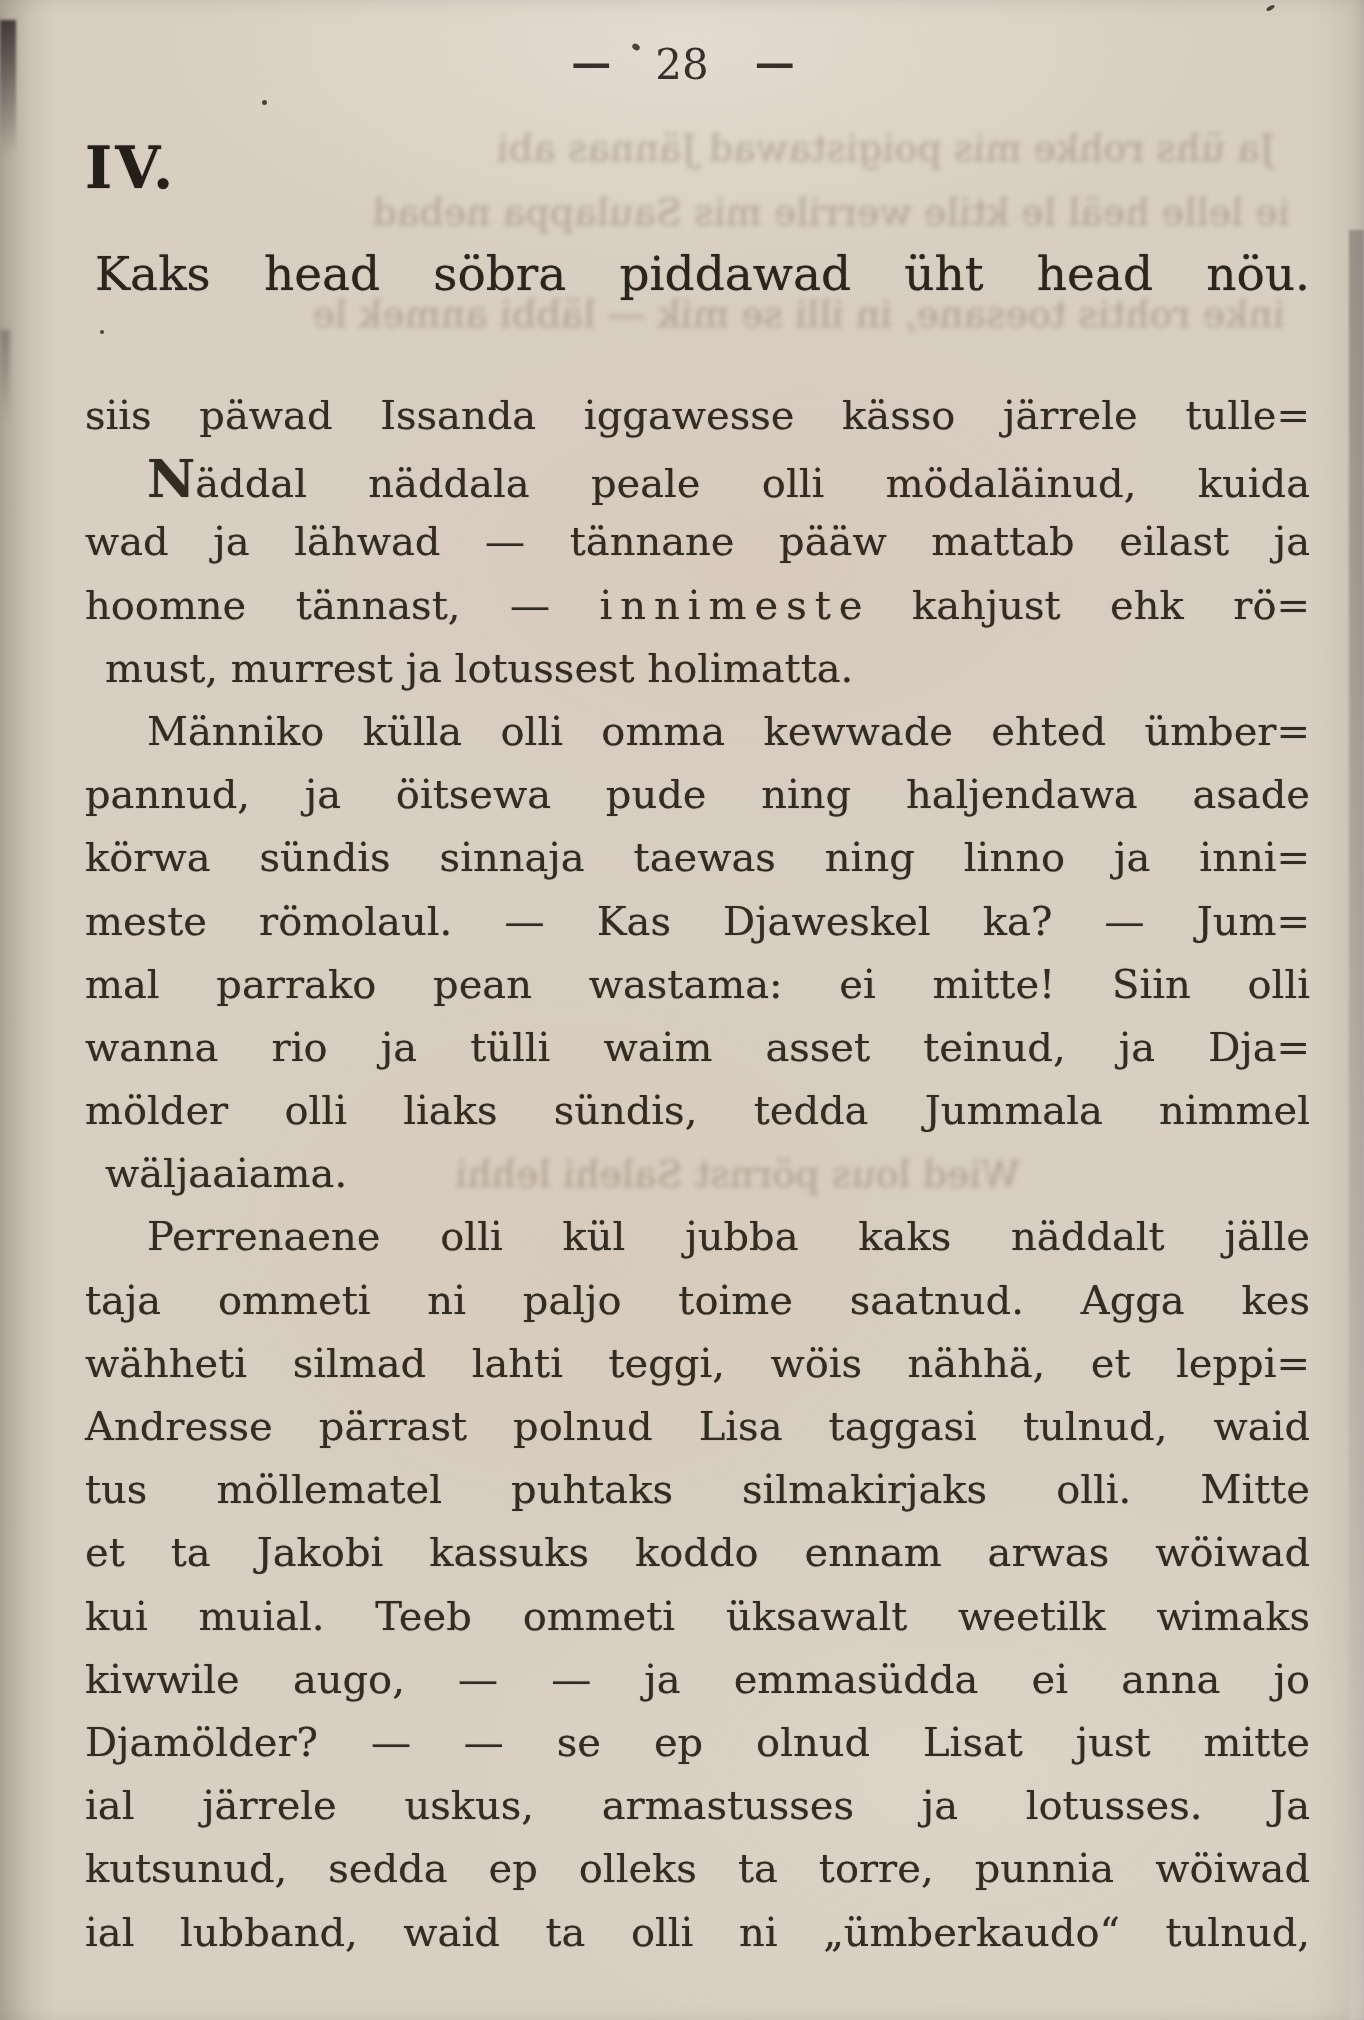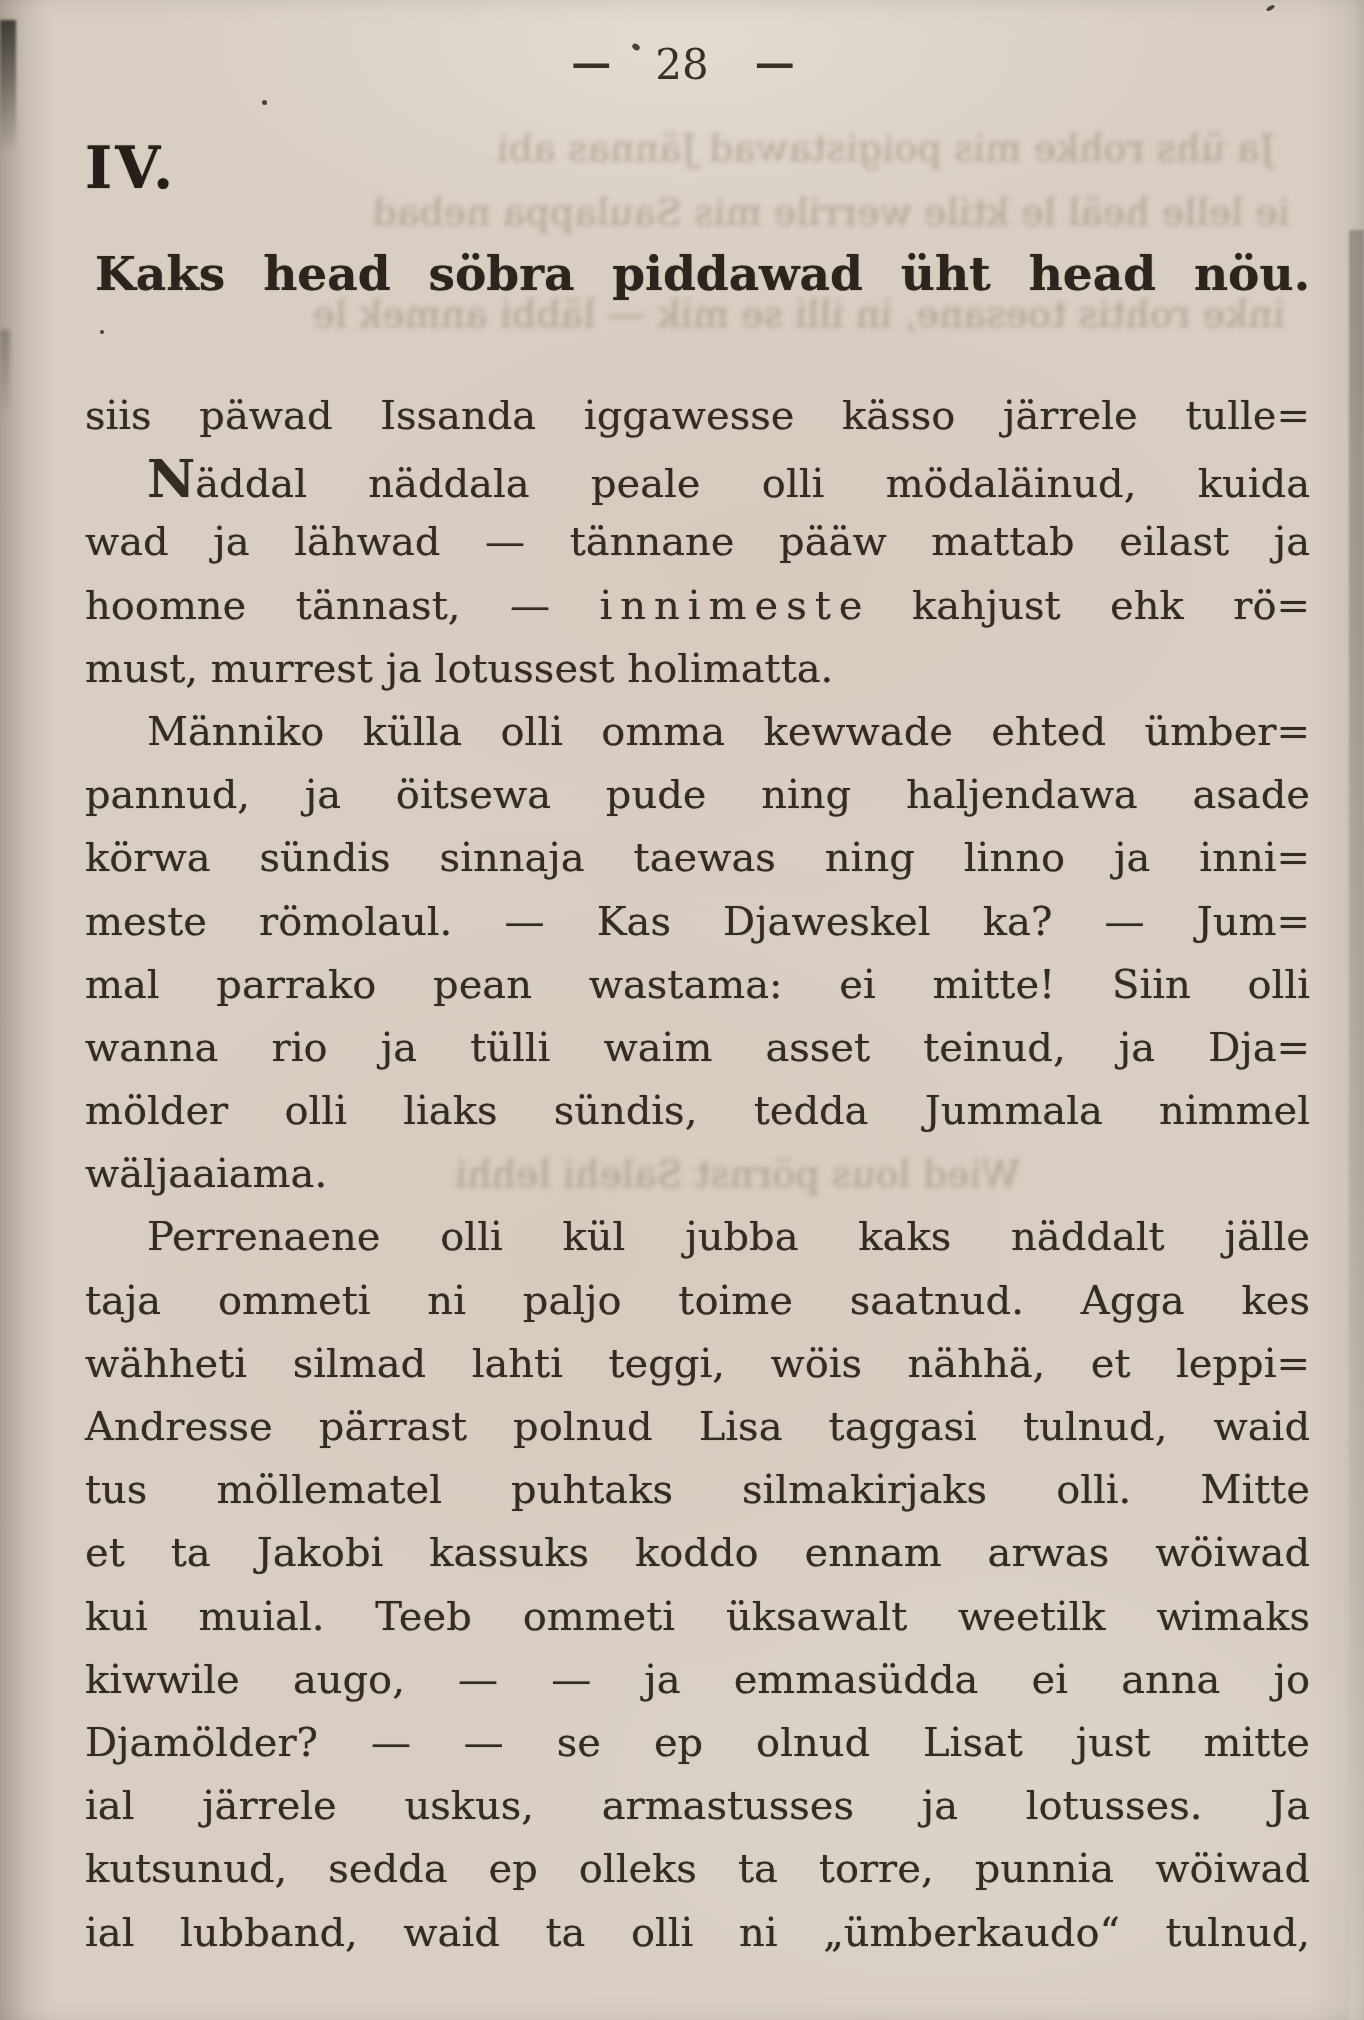--- a/index.html
+++ b/index.html
@@ -32,37 +32,37 @@
   .pageno-dash{font-size:40px;font-weight:bold;letter-spacing:-2px;line-height:1;transform:translateY(-3px);}
   .pageno-num{font-size:42px;line-height:1;}
   .chapter{
     position:absolute;top:134px;left:85px;width:1225px;
     text-align:left;font-size:58px;font-weight:bold;color:#241f18;
     letter-spacing:3px;
     text-shadow:0 0 1px rgba(36,31,24,0.8);
   }
   .title{
     position:absolute;top:246px;left:95px;width:1215px;
-    font-size:47px;font-weight:bold;color:#2b251d;
+    font-size:47px;font-weight:normal;color:#2b251d;
     text-align:justify;text-align-last:justify;
     white-space:nowrap;
     text-shadow:0 0 1px rgba(43,37,29,0.7);
   }
   .title{white-space:normal;}
   
   .bodytext{
     position:absolute;top:384px;left:85px;width:1225px;
     color:#332c22;font-size:40px;line-height:63.2px;
     text-shadow:0 0 1px rgba(46,38,28,0.55);
   }
   .line{
     text-align:justify;text-align-last:justify;
     height:63.2px;overflow:visible;white-space:nowrap;
   }
-  .line.endp{text-align:right;text-align-last:left;}
+  .line.endp{text-align:right;text-align-last:left;margin-left:20px;}
   .line.indent{padding-left:62px;}
   .line.lead::first-letter{font-size:1.32em;font-weight:bold;}
   
   .bleed{
     position:absolute;
     transform:scaleX(-1);
     filter:blur(2.6px);
     color:rgba(112,92,72,0.38);
     font-size:38px;white-space:nowrap;overflow:hidden;
     pointer-events:none;

